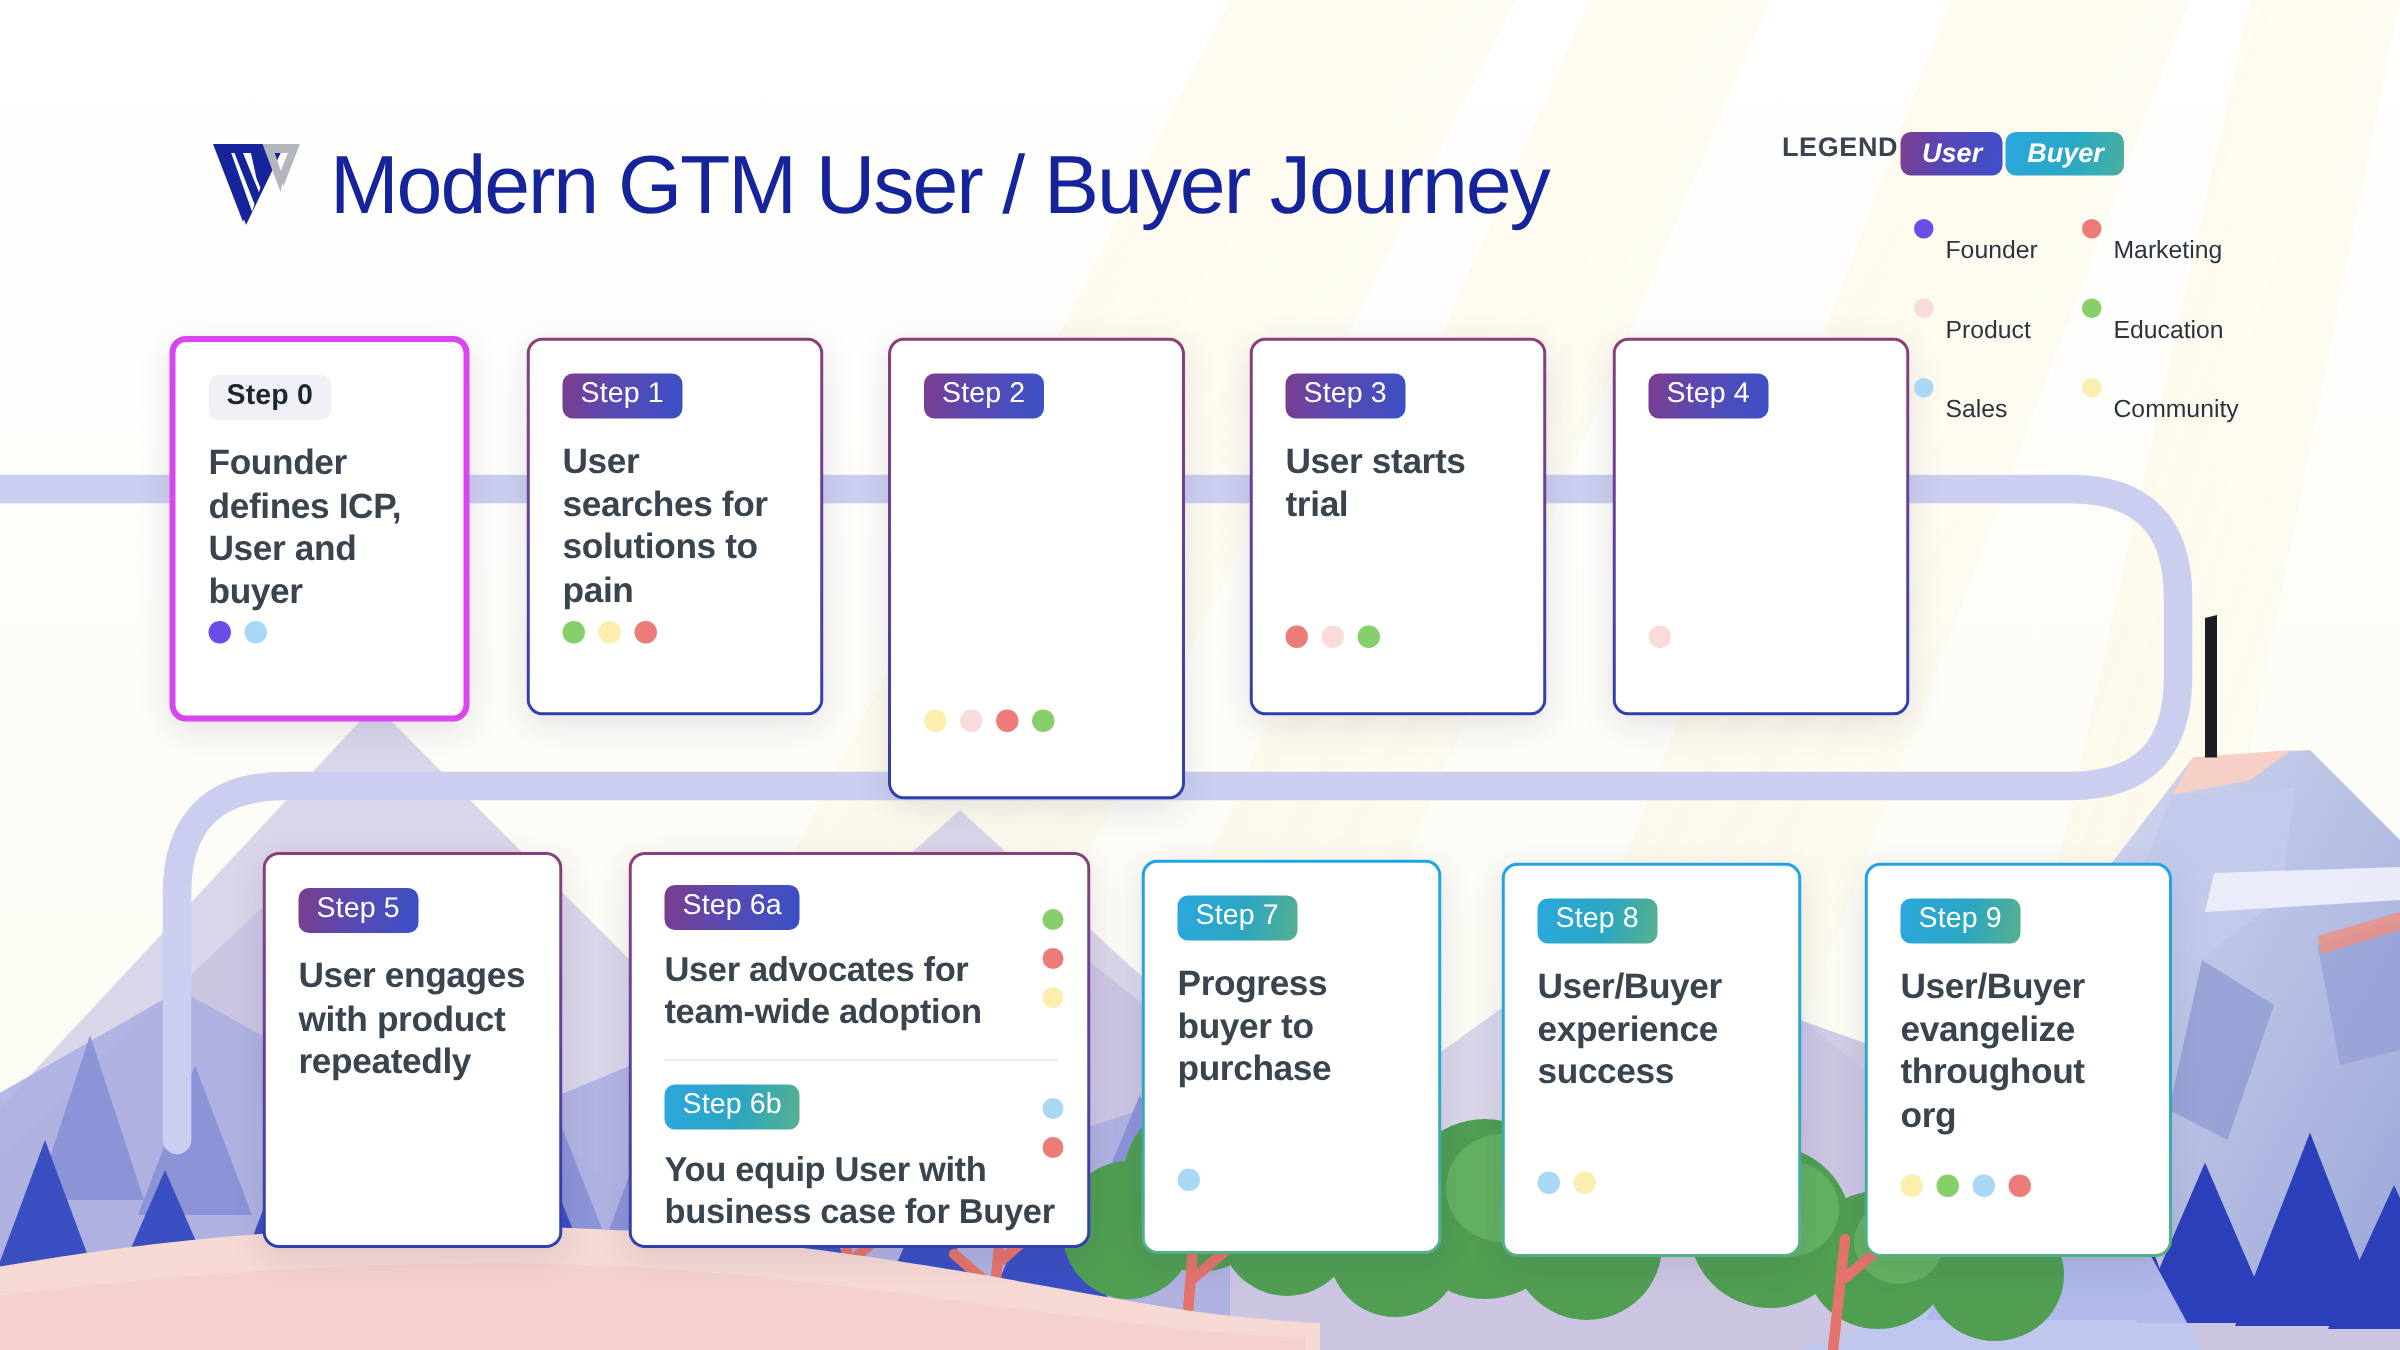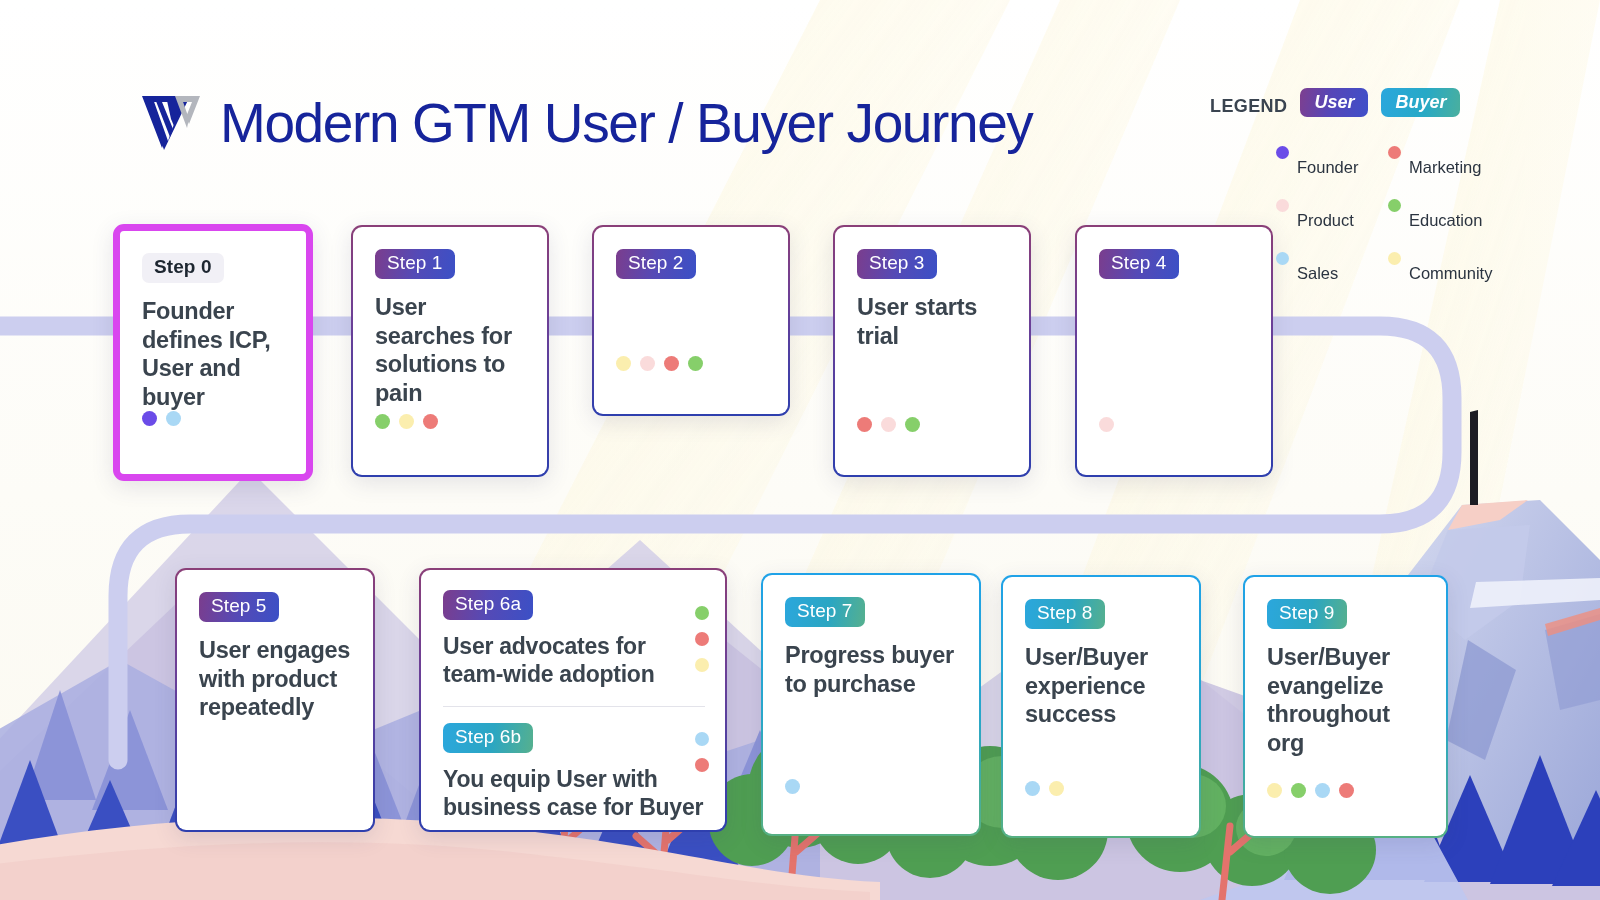--- a/index.html
+++ b/index.html
@@ -19,21 +19,21 @@
   
   .header { position: absolute; top: 88px; left: 140px; display: flex; align-items: center; gap: 18px; z-index: 5; }
   .logo { width: 62px; height: 70px; flex: 0 0 auto; }
   .title {
     font-size: 55px; font-weight: 400; color: #16249b;
     letter-spacing: -1.4px; white-space: nowrap; line-height: 1;
   }
 
   
   .legend { position: absolute; top: 88px; right: 112px; z-index: 5; width: 300px; }
-  .legend-top { display: flex; align-items: flex-end; gap: 13px; justify-content: flex-start; margin-left: 22px; }
+  .legend-top { display: flex; align-items: flex-start; gap: 2px; justify-content: flex-start; }
   .legend-label { font-size: 18px; font-weight: 700; color: #3a4450; letter-spacing: .4px; }
   .pill {
     color: #fff; font-size: 18px; font-weight: 700; padding: 5px 14px 6px;
     border-radius: 7px; line-height: 1; font-style: italic;
   }
   .pill.user  { background: linear-gradient(100deg,#7e3f8f 0%, #5546b8 45%, #3f4fc9 100%); }
   .pill.buyer { background: linear-gradient(100deg,#2ba7dd 0%, #27a9c6 55%, #4aaf9e 100%); }
   .legend-grid {
     margin-top: 11px; margin-left: 88px;
     display: grid; grid-template-columns: 112px 130px; row-gap: 4px; column-gap: 0;
@@ -41,21 +41,21 @@
   .legend-item { display: flex; align-items: center; gap: 8px; }
   .legend-item .dot { width: 13px; height: 13px; border-radius: 50%; flex: 0 0 auto; }
   .legend-item .nm { font-size: 16.5px; color: #2b3440; margin-top: 30px; }
 
   
   .card {
     position: absolute; z-index: 4; background: #fff; border-radius: 11px;
     box-shadow: 0 6px 22px rgba(60,60,110,.13);
     padding: 22px 20px 18px 22px;
   }
-  .card.plain { border: 7px solid #d946ef; }
+  .card.plain { border: 4px solid #d946ef; }
   .card.grad-user {
     border: 2px solid transparent;
     background:
       linear-gradient(#fff,#fff) padding-box,
       linear-gradient(180deg,#8a3f78 0%, #6c3f96 38%, #2e3fae 100%) border-box;
   }
   .card.grad-buyer {
     border: 2px solid transparent;
     background:
       linear-gradient(#fff,#fff) padding-box,
@@ -255,21 +255,21 @@
 <div class="card grad-user" style="left:351px; top:225px; width:198px; height:252px;">
   <span class="badge user">Step 1</span>
   <div class="card-text">User searches for solutions to pain</div>
   <div class="dots" style="left:22px; bottom:46px;">
     <span class="dot" style="background:#86cf6a"></span>
     <span class="dot" style="background:#fbeeae"></span>
     <span class="dot" style="background:#ed7b78"></span>
   </div>
 </div>
 
-<div class="card grad-user" style="left:592px; top:225px; width:198px; height:191px;">
+<div class="card grad-user" style="left:592px; top:225px; width:198px; height:308px;">
   <span class="badge user">Step 2</span>
   <div class="dots" style="left:22px; bottom:43px;">
     <span class="dot" style="background:#fbeeae"></span>
     <span class="dot" style="background:#fadbdb"></span>
     <span class="dot" style="background:#ed7b78"></span>
     <span class="dot" style="background:#86cf6a"></span>
   </div>
 </div>
 
 <div class="card grad-user" style="left:833px; top:225px; width:198px; height:252px;">
@@ -308,21 +308,21 @@
     <span class="dot" style="background:#86cf6a"></span>
     <span class="dot" style="background:#ed7b78"></span>
     <span class="dot" style="background:#fbeeae"></span>
   </div>
   <div class="dots-v" style="right:16px; top:162px;">
     <span class="dot" style="background:#a9d8f5"></span>
     <span class="dot" style="background:#ed7b78"></span>
   </div>
 </div>
 
-<div class="card grad-buyer" style="left:761px; top:573px; width:220px; height:263px;">
+<div class="card grad-buyer" style="left:761px; top:573px; width:200px; height:263px;">
   <span class="badge buyer">Step 7</span>
   <div class="card-text">Progress buyer to purchase</div>
   <div class="dots" style="left:22px; bottom:40px;">
     <span class="dot" style="background:#a9d8f5"></span>
   </div>
 </div>
 
 <div class="card grad-buyer" style="left:1001px; top:575px; width:200px; height:263px;">
   <span class="badge buyer">Step 8</span>
   <div class="card-text">User/Buyer experience success</div>

